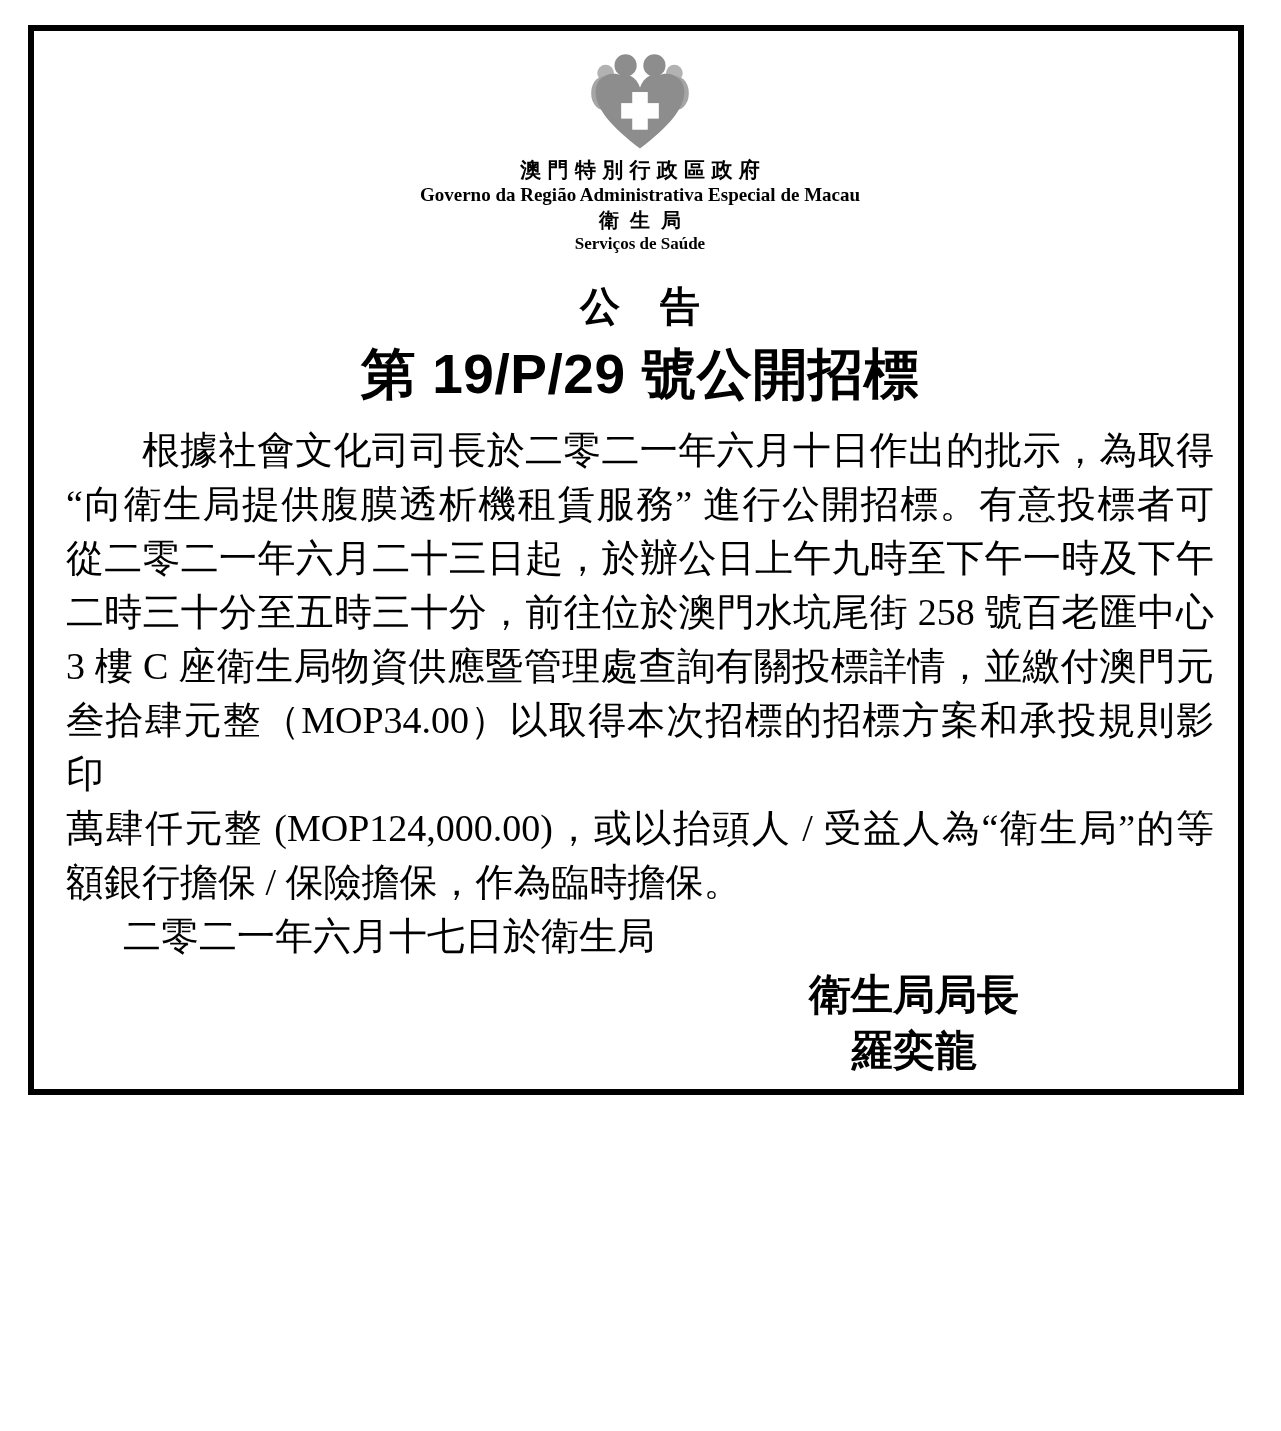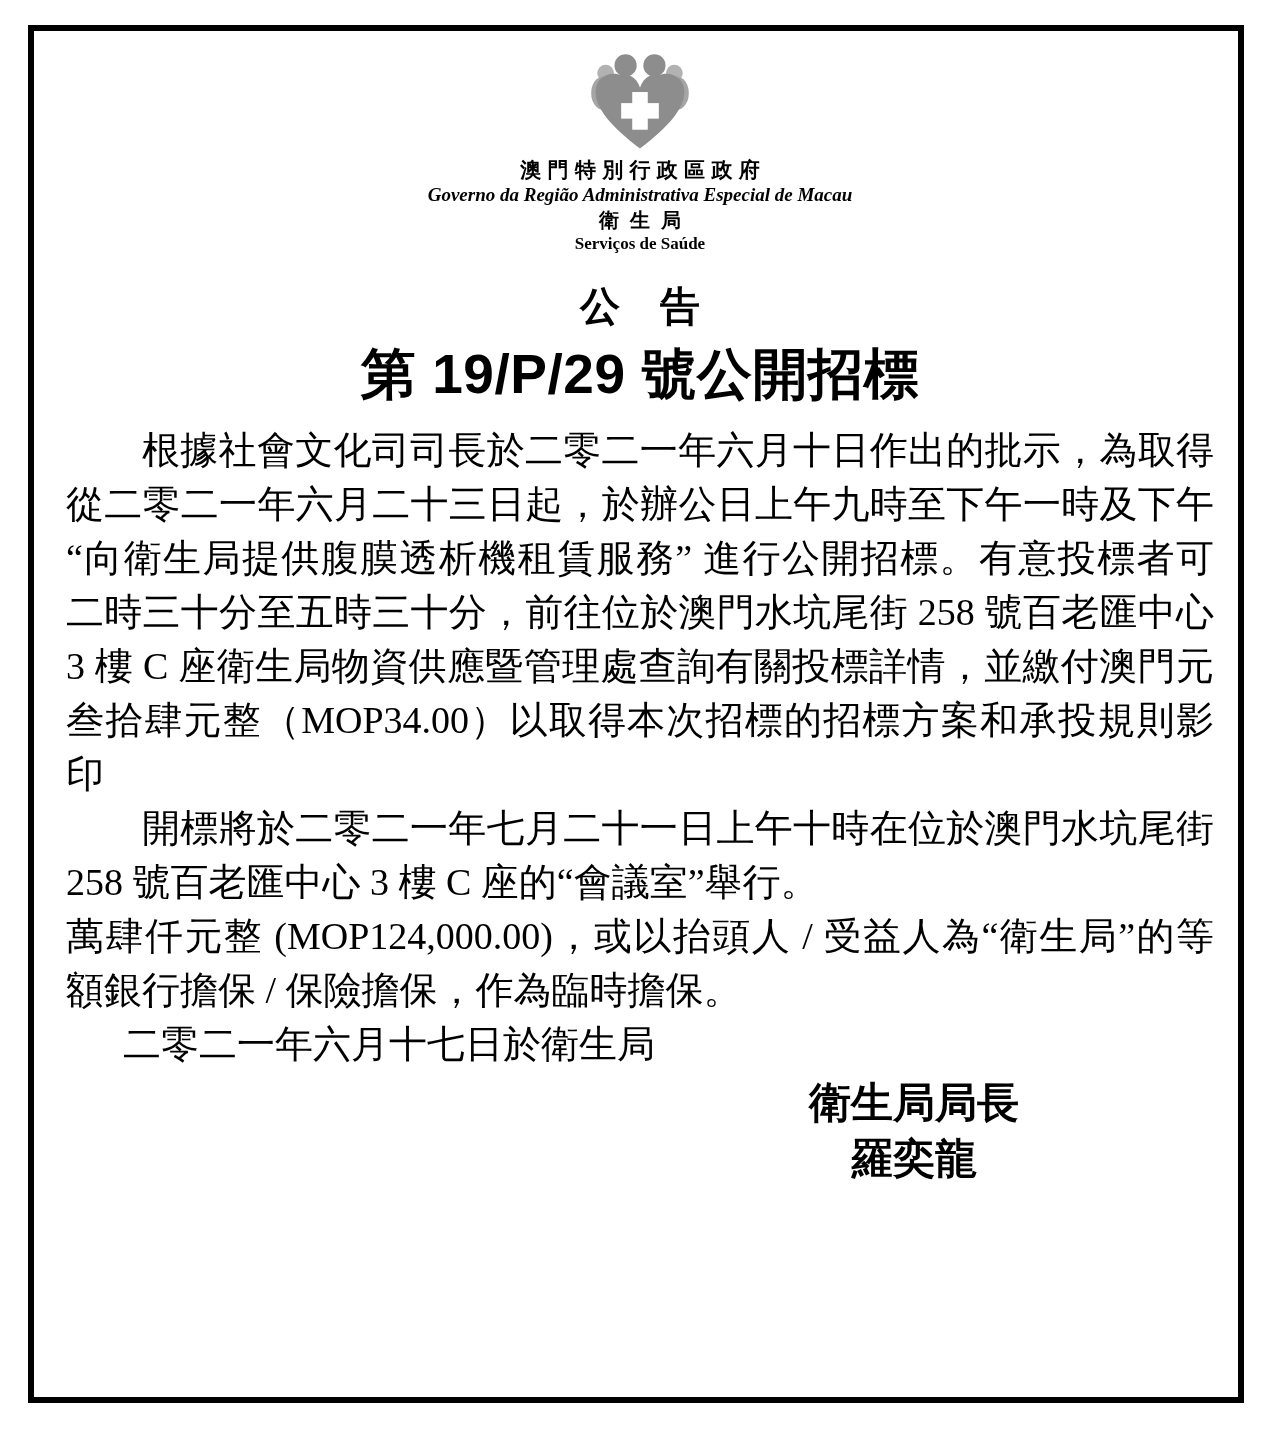--- a/index.html
+++ b/index.html
@@ -4,34 +4,34 @@
 <style>
   * { margin:0; padding:0; box-sizing:border-box; }
   html,body { background:#ffffff; }
   body {
     width:1281px; height:1431px; position:relative;
     font-family:"Liberation Serif","DejaVu Serif",serif;
     color:#000;
   }
   .frame {
     position:absolute; left:28px; top:25px;
-    width:1216px; height:1378px;
+    width:1216px; height:1070px;
     border:6px solid #000000;
     background:#ffffff;
     overflow:hidden;
   }
   .content {
     padding:20px 24px 0 32px;
   }
   
   .logo-wrap { text-align:center; }
   .logo-wrap svg { display:inline-block; }
   .hdr-line { text-align:center; font-weight:bold; }
   .gov-cn   { font-size:21px; line-height:26px; letter-spacing:0.30em; text-indent:0.30em; }
-  .gov-pt   { font-size:19px; line-height:24px;font-style:italic; }
+  .gov-pt   { font-size:19px; line-height:24px; }
   .bureau-cn{ font-size:20px; line-height:26px; letter-spacing:0.55em; text-indent:0.55em; margin-top:0; }
   .bureau-pt{ font-size:17px; line-height:22px; }
   
   .doc-title {
     margin-top:22px; text-align:center;
     font-family:"Liberation Sans","DejaVu Sans",sans-serif;
     font-weight:bold; font-size:40px; line-height:58px;
   }
   .doc-subtitle {
     margin-top:8px; text-align:center;
@@ -90,32 +90,28 @@
     <div class="hdr-line bureau-cn">衛生局</div>
     <div class="hdr-line bureau-pt">Serviços de Saúde</div>
 
     <div class="doc-title">公　告</div>
     <div class="doc-subtitle">第 19/P/29 號公開招標</div>
 
     <div class="bodytext">
 
       <div>
         <div class="line jl ind">根據社會文化司司長於二零二一年六月十日作出的批示，為取得</div>
+        <div class="line jl">“向衛生局提供腹膜透析機租賃服務” 進行公開招標。有意投標者可</div>
         <div class="line jl">從二零二一年六月二十三日起，於辦公日上午九時至下午一時及下午</div>
-        <div class="line jl">“向衛生局提供腹膜透析機租賃服務” 進行公開招標。有意投標者可</div>
         <div class="line jl">二時三十分至五時三十分，前往位於澳門水坑尾街 258 號百老匯中心</div>
         <div class="line jl">3 樓 C 座衛生局物資供應暨管理處查詢有關投標詳情，並繳付澳門元</div>
         <div class="line jl">叁拾肆元整（MOP34.00）以取得本次招標的招標方案和承投規則影印</div>
       </div>
 
 
-      <div>
-        <div class="line jl ind">開標將於二零二一年七月二十一日上午十時在位於澳門水坑尾街</div>
-        <div class="line">258 號百老匯中心 3 樓 C 座的“會議室”舉行。</div>
-      </div>
 
       <div>
         <div class="line jl">萬肆仟元整 (MOP124,000.00)，或以抬頭人 / 受益人為“衛生局”的等</div>
         <div class="line">額銀行擔保 / 保險擔保，作為臨時擔保。</div>
       </div>
 
       <div class="line date-line">二零二一年六月十七日於衛生局</div>
     </div>
 
     <div class="signature">

